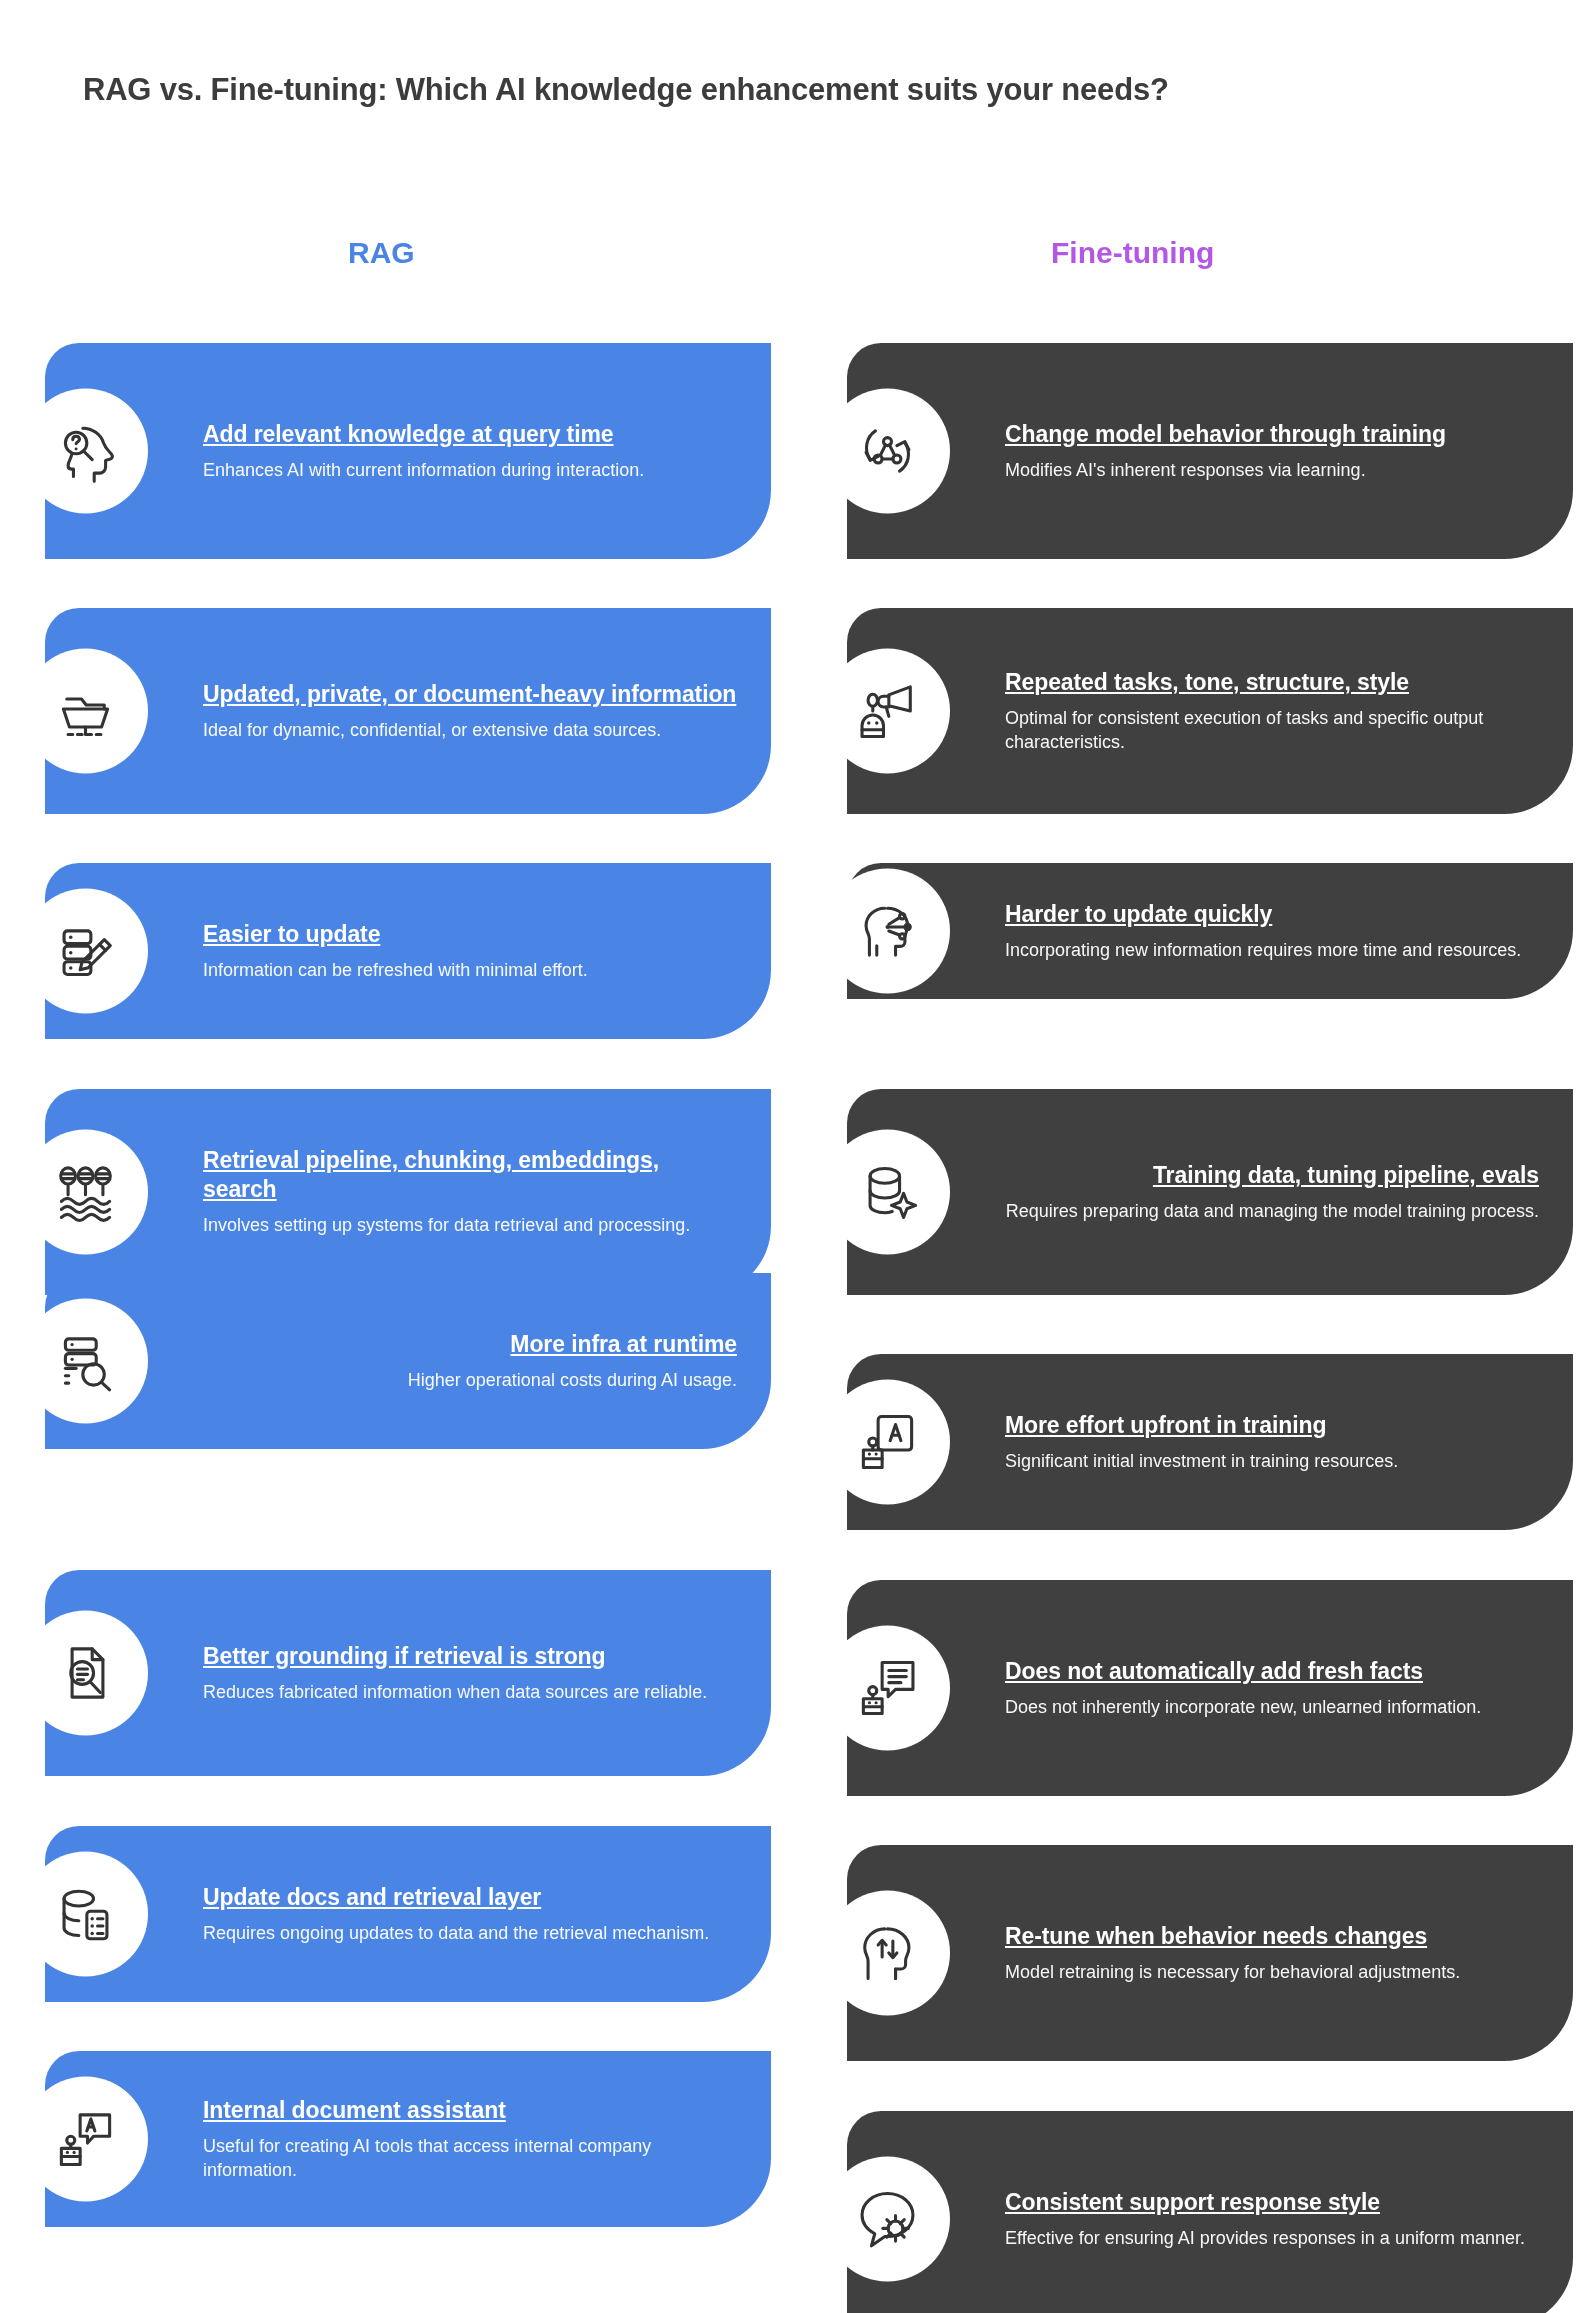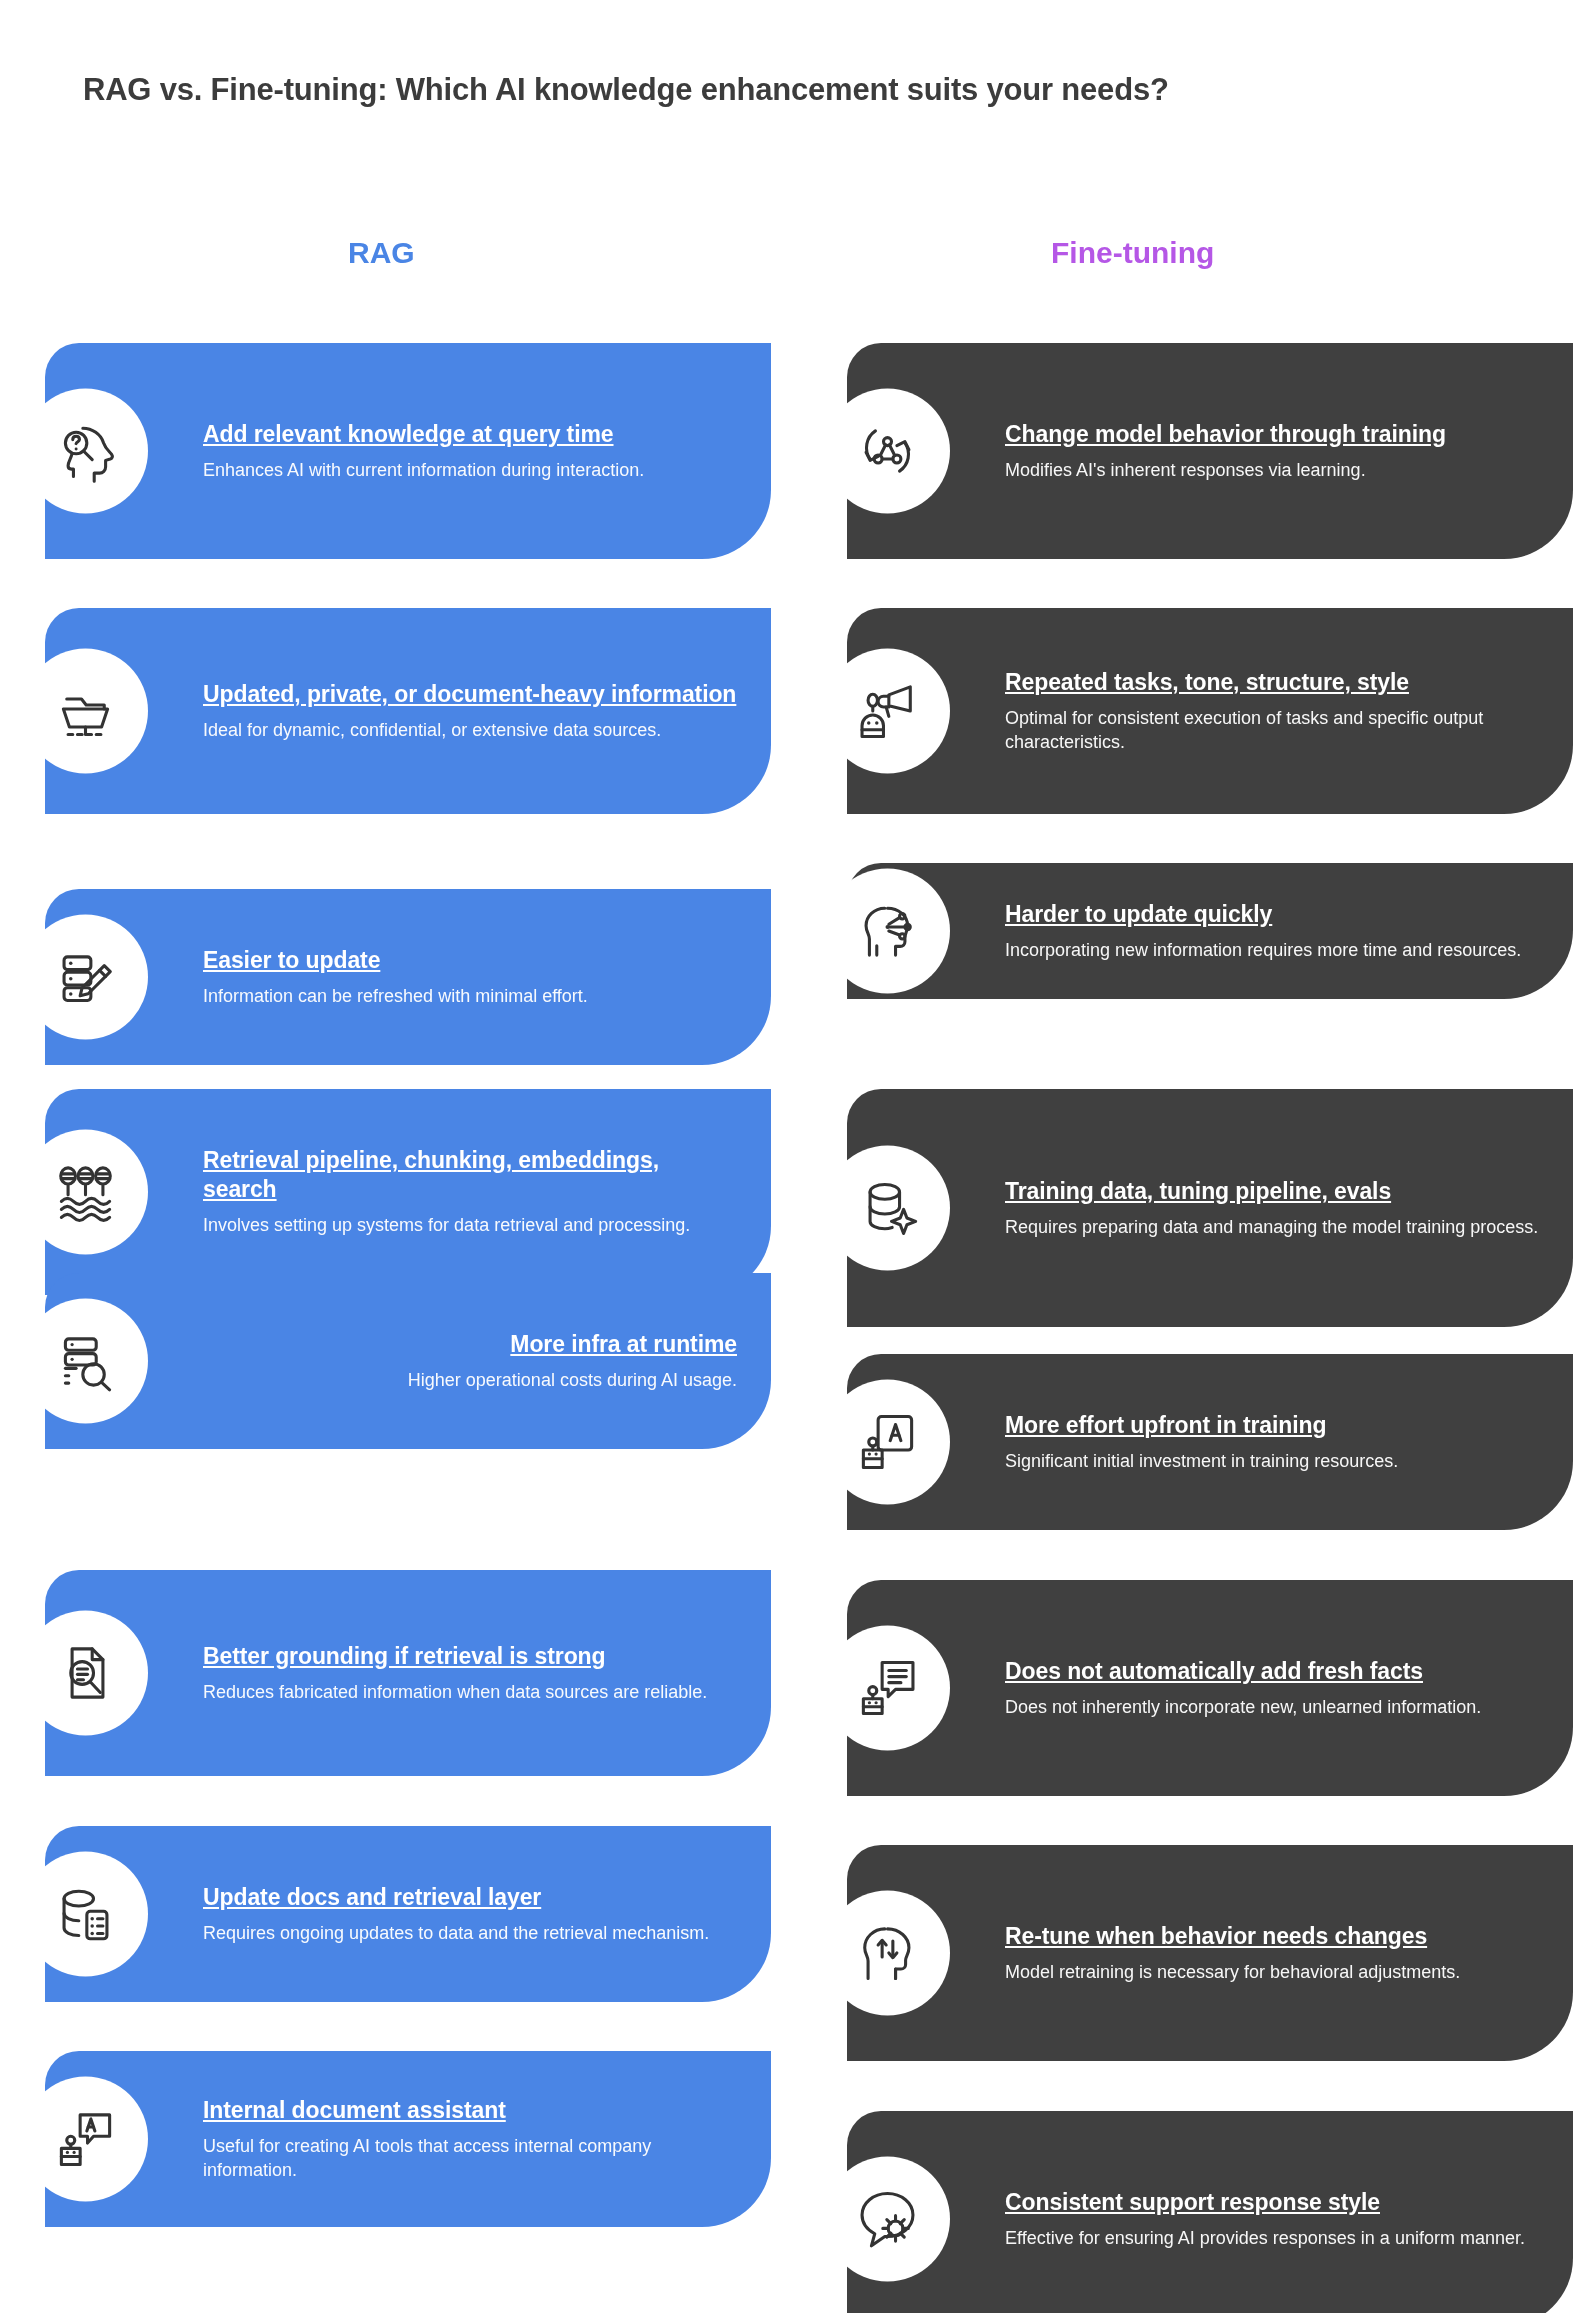--- a/index.html
+++ b/index.html
@@ -152,21 +152,21 @@
           <svg viewBox="0 0 100 100">      
             <path d="M22 32h22l7 9h27v6"></path>      
             <path d="M17 47h66l-9 27H26z"></path>      
             <line x1="50" y1="74" x2="50" y2="85"></line>      
             <line x1="24" y1="85" x2="76" y2="85" stroke-dasharray="7 7"></line>    
           </svg>
         </div>
         <div class="card-title">Updated, private, or document-heavy information</div>
         <div class="card-desc">Ideal for dynamic, confidential, or extensive data sources.</div>
       </div>
-      <div class="card" style="top: 863px; height: 176px; margin-top: 26px;">
+      <div class="card" style="top: 863px; height: 176px;">
         <div class="icon-bubble">
           <svg viewBox="0 0 100 100">      
             <rect x="18" y="20" width="40" height="19" rx="5"></rect>      
             <rect x="18" y="43" width="40" height="19" rx="5"></rect>      
             <rect x="18" y="66" width="40" height="19" rx="5"></rect>      
             <circle class="solid" cx="28" cy="29.5" r="2.6"></circle>      
             <circle class="solid" cx="28" cy="52.5" r="2.6"></circle>      
             <circle class="solid" cx="28" cy="75.5" r="2.6"></circle>      
             <path d="M78 33l9 9-33 33-12 3 3-12z"></path>      
             <line x1="71" y1="40" x2="80" y2="49"></line>    
@@ -311,21 +311,21 @@
             <circle cx="72" cy="58" r="4"></circle>      
             <line x1="52" y1="40" x2="68" y2="30"></line>      
             <line x1="52" y1="44" x2="76" y2="44"></line>      
             <line x1="52" y1="50" x2="68" y2="56"></line>      
             <circle class="solid" cx="50" cy="44" r="3"></circle>    
           </svg>
         </div>
         <div class="card-title">Harder to update quickly</div>
         <div class="card-desc">Incorporating new information requires more time and resources.</div>
       </div>
-      <div class="card" style="top: 1089px; height: 238px;">
+      <div class="card" style="top: 1089px; height: 206px; text-align: right;">
         <div class="icon-bubble">
           <svg viewBox="0 0 100 100">      
             <ellipse cx="46" cy="26" rx="22" ry="11"></ellipse>      
             <path d="M24 26v22c0 6 10 11 22 11s22-5 22-11V26"></path>      
             <path d="M24 48v22c0 6 10 11 22 11 4 0 8-1 11-2"></path>      
             <path d="M74 52l5 13 13 5-13 5-5 13-5-13-13-5 13-5z"></path>    
           </svg>
         </div>
         <div class="card-title">Training data, tuning pipeline, evals</div>
         <div class="card-desc">Requires preparing data and managing the model training process.</div>

